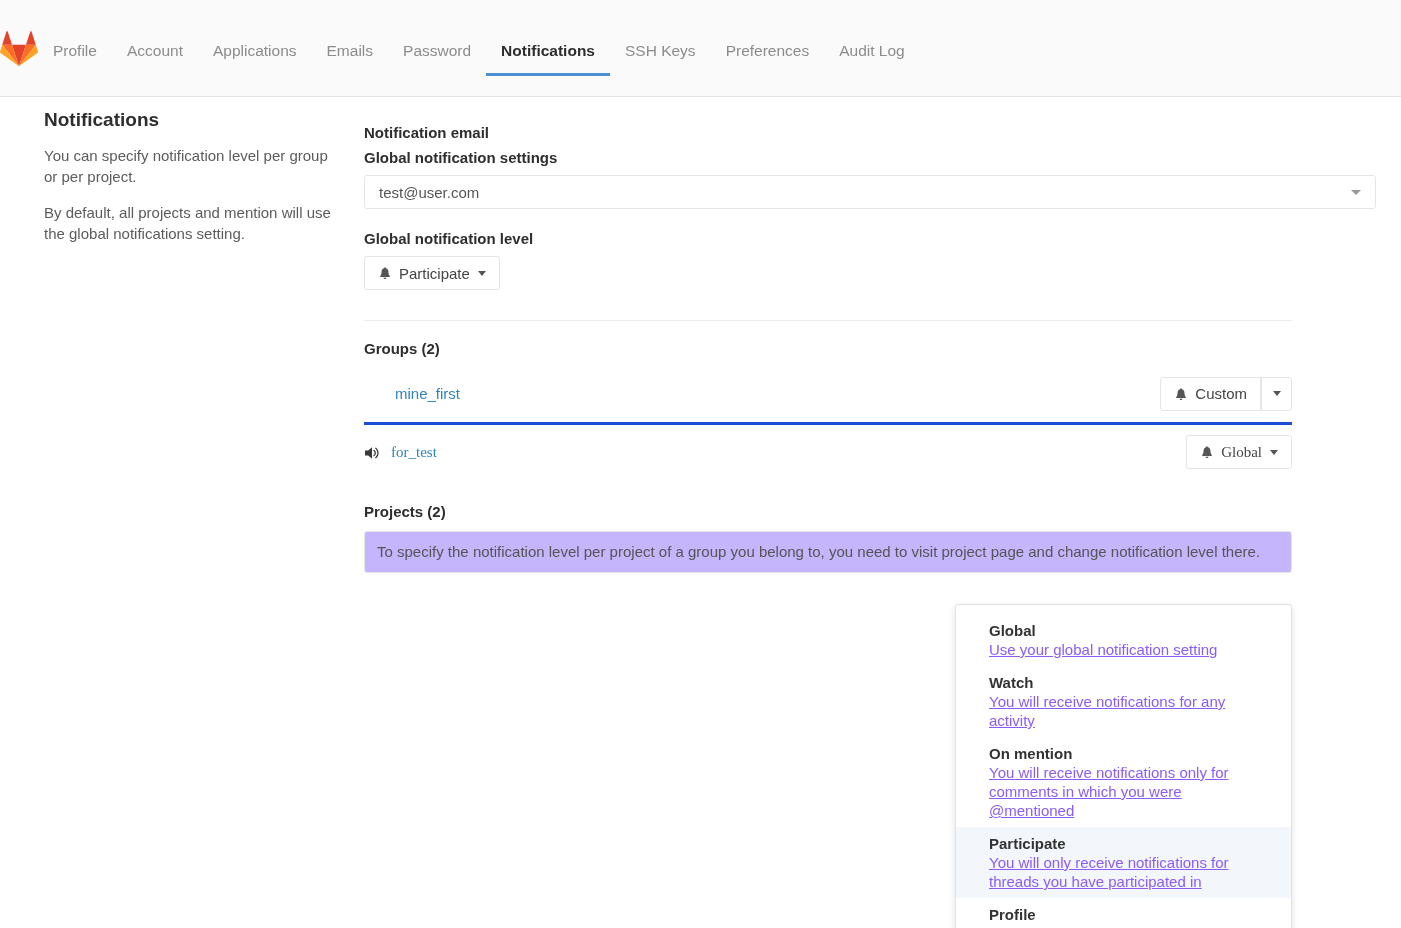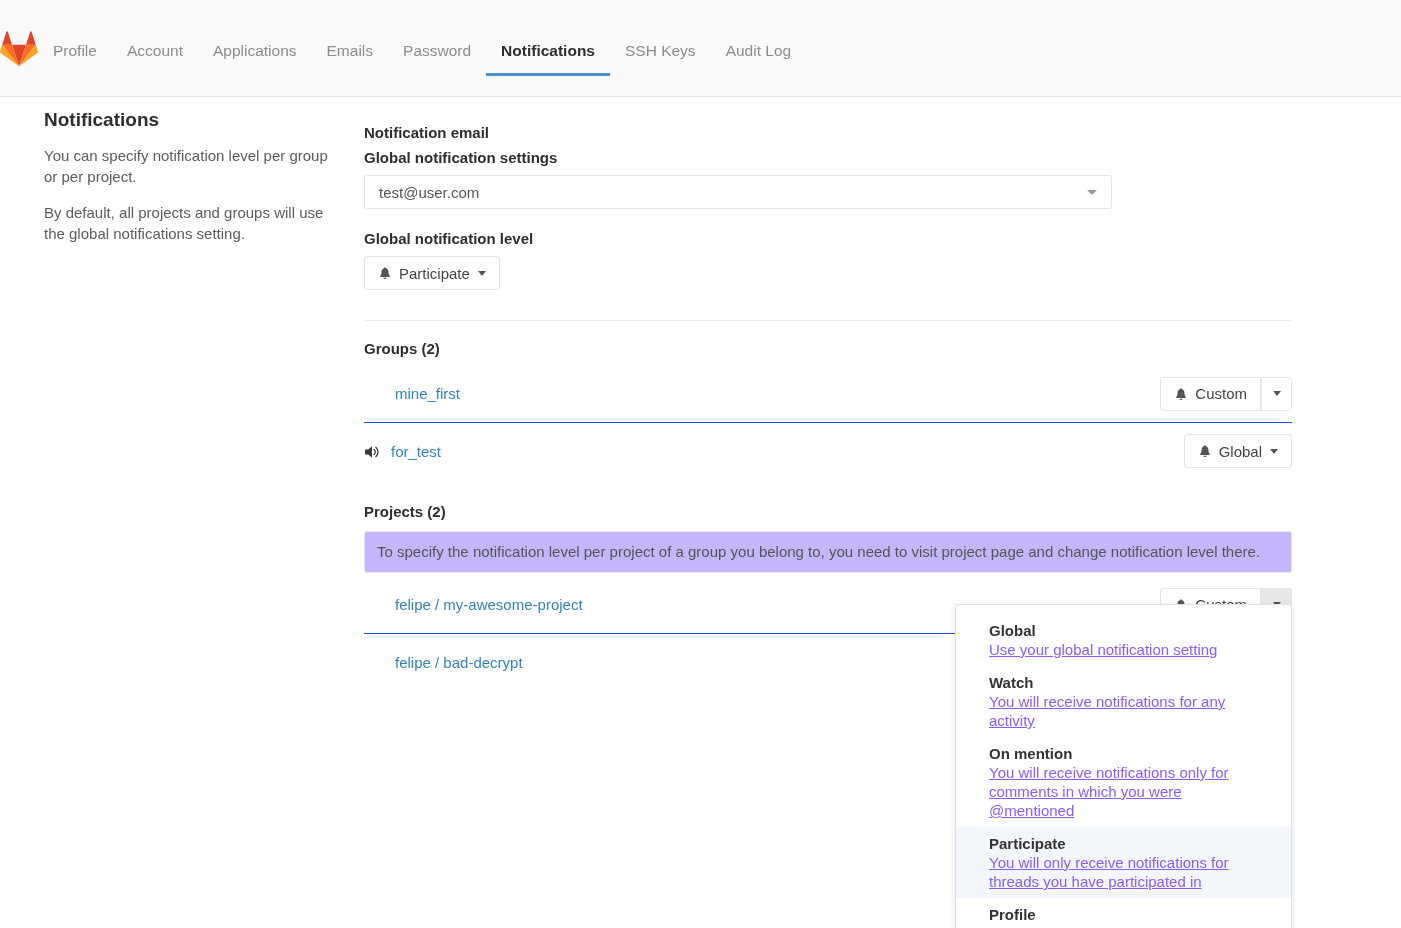--- a/index.html
+++ b/index.html
@@ -29,21 +29,21 @@
   .sidebar h2 { font-size:19px; font-weight:700; color:#2e2e2e; margin-bottom:14px; }
   .sidebar p { color:#5c5c5c; line-height:21px; margin-bottom:15px; width:300px; }
   .main { width:928px; flex:none; padding-top:6px; }
 
   .bold-label { display:block; font-weight:700; color:#2e2e2e; font-size:15px; }
   .section-title { margin:8px 0 0; }
   .field-label { margin:21px 0 0; }
 
   
   .select-box {
-    margin-top:9px; height:34px; width:748px; border:1px solid #e5e5e5; border-radius:3px;
+    margin-top:9px; height:34px; width:1012px; border:1px solid #e5e5e5; border-radius:3px;
     background:#fff; display:flex; align-items:center; padding:0 14px; cursor:pointer;
     color:#555;
   }
   .select-box .grow { flex:1; }
   .select-caret {
     width:0; height:0; border-left:5px solid transparent; border-right:5px solid transparent;
     border-top:5px solid #999;
   }
 
   
@@ -69,21 +69,21 @@
   .level-btn { margin-top:9px; }
 
   hr.rule { border:none; border-top:1px solid #ececec; margin:30px 0 0; }
   .list-title { margin:19px 0 0; }
 
   
   ul.rows { list-style:none; }
   .row {
     display:flex; align-items:center; height:57px; padding-left:0;
   }
-  .row + .row { border-top:1px solid #1d4ed8; }
+  .row + .row { border-top:3px solid #1d4ed8;font-family:Liberation Serif, serif; }
   .row .row-left { display:flex; align-items:flex-end; gap:11px; flex:1; min-width:0; }
   .row .indent { padding-left:31px; }
   a.item-link { color:#3084bb; text-decoration:none; cursor:pointer; }
   .vol-icon { display:flex; align-items:center; }
 
   .notice {
     margin-top:11px; background:#c4b5fd; border:1px solid #e5e5e5; border-radius:3px;
     padding:10px 12px; color:#555; line-height:20px;
   }
   .projects-title { margin:24px 0 0; }
@@ -120,30 +120,31 @@
       </svg>
     </div>
     <nav class="tabs">
       <a class="tab">Profile</a>
       <a class="tab">Account</a>
       <a class="tab">Applications</a>
       <a class="tab">Emails</a>
       <a class="tab">Password</a>
       <a class="tab active">Notifications</a>
       <a class="tab">SSH Keys</a>
+      <a class="tab">Preferences</a>
       <a class="tab">Audit Log</a>
     </nav>
   </header>
 
   <div class="content">
 
     <aside class="sidebar">
       <h2>Notifications</h2>
       <p>You can specify notification level per group or per project.</p>
-      <p>By default, all projects and groups will use the global notifications setting.</p>
+      <p>By default, all projects and mention will use the global notifications setting.</p>
     </aside>
 
     <main class="main">
 
       <span class="bold-label field-label">Notification email</span>
 
       <span class="bold-label section-title">Global notification settings</span>
       <div class="select-box">
         <span class="grow">test@user.com</span>
         <span class="select-caret"></span>
@@ -196,43 +197,20 @@
             <span>Global</span>
             <span class="caret"></span>
           </button>
         </li>
       </ul>
 
       <span class="bold-label projects-title">Projects (2)</span>
       <div class="notice-wrap">
         <div class="notice">To specify the notification level per project of a group you belong to, you need to visit project page and change notification level there.</div>
       </div>
-      <ul class="rows projects">
-        <li class="row">
-          <span class="row-left indent">
-            <a class="item-link">felipe / my-awesome-project</a>
-          </span>
-          <span class="btn-group">
-            <button class="btn btn-main">
-              <svg width="14" height="14" viewBox="0 0 16 16" fill="#555">
-                <path d="M8 1.2c-.35 0-.63.26-.63.58v.55C5.5 2.76 4.1 4.4 4.1 6.4c0 3.3-.82 4.25-1.53 4.97-.2.2-.26.5-.16.76.1.27.36.45.65.45h9.88c.29 0 .55-.18.65-.45.1-.26.04-.56-.16-.76-.71-.72-1.53-1.67-1.53-4.97 0-2-1.4-3.64-3.27-4.07v-.55c0-.32-.28-.58-.63-.58zM6.2 13.3c.2.95.93 1.6 1.8 1.6s1.6-.65 1.8-1.6z"></path>
-              </svg>
-              <span>Custom</span>
-            </button>
-            <button class="btn-caret open">
-              <span class="caret"></span>
-            </button>
-          </span>
-        </li>
-        <li class="row">
-          <span class="row-left indent">
-            <a class="item-link">felipe / bad-decrypt</a>
-          </span>
-        </li>
-      </ul>
 
     </main>
   </div>
 
   <div class="dropdown-menu">
     <div class="dd-item">
       <div class="dd-label">Global</div>
       <div class="dd-desc">Use your global notification setting</div>
     </div>
     <div class="dd-item">

